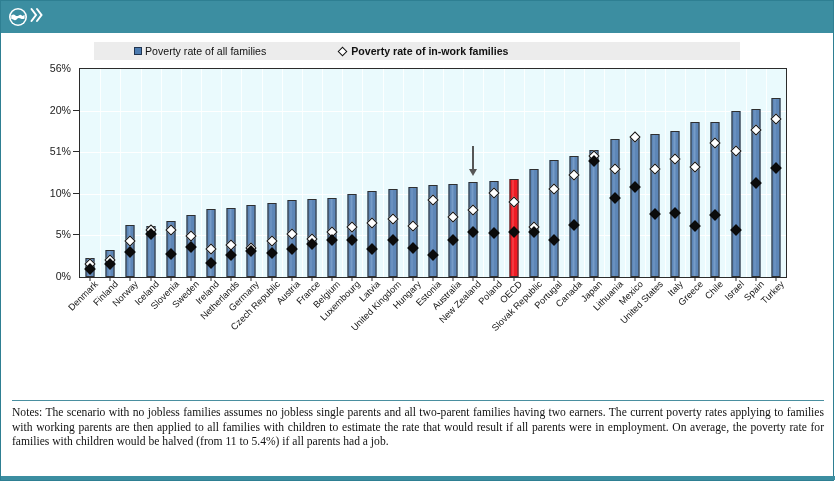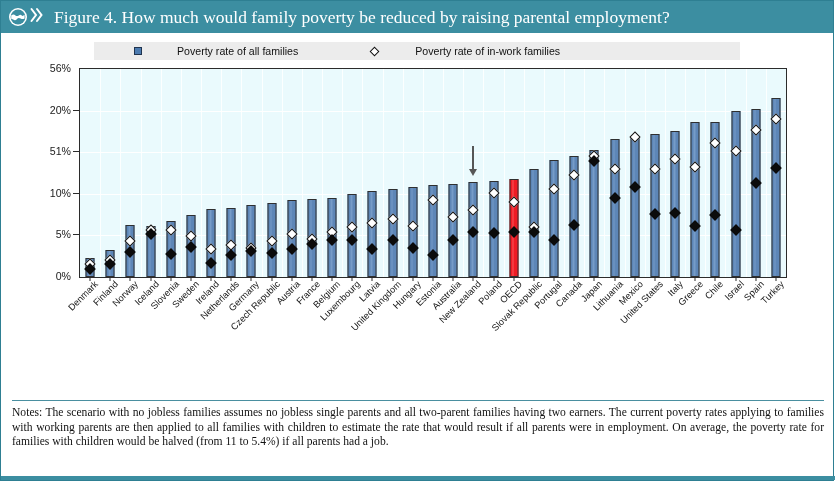--- a/index.html
+++ b/index.html
@@ -27,23 +27,23 @@
     text-align:center;font-size:12.4px;color:#1a1a1a;
     margin-top:11px;font-family:"Liberation Serif",serif;
   }
 
   
   .legend{
     margin:9px 93px 0 93px;background:#ececec;height:18px;
     display:flex;align-items:center;font-size:10.6px;
     font-family:"Liberation Sans",sans-serif;color:#111;
   }
-  .legend-item{display:flex;align-items:center;white-space:nowrap;gap:32px;}
+  .legend-item{display:flex;align-items:center;white-space:nowrap;}
   .legend-item.li0{margin-left:40px;}
-  .legend-item.li1{margin-left:72px;}
+  .legend-item.li1{margin-left:72px;font-weight:bold;}
   .legend-item.li2{margin-left:78px;}
   .lg-swatch-bar{
     width:8px;height:8px;background:#4c7bb0;border:1px solid #20344f;
     margin-right:3px;box-sizing:border-box;
   }
   .lg-diamond{
     width:7px;height:7px;background:#ffffff;border:1px solid #111;
     transform:rotate(45deg);margin-right:5px;margin-left:1px;box-sizing:border-box;
   }
   .lg-diamond.filled{background:#0d0d0d;}
@@ -124,21 +124,20 @@
         <circle cx="10" cy="10" r="7.4" fill="#3c8ea1"></circle>
         <path d="M3.2 8.6 Q5.5 6.4 7.2 8.2 Q8.6 9.9 10.8 8.4 Q12.6 7.1 14.2 8.9 L16.6 8.0 L16.6 11.4 Q14.4 12.6 12.6 11.4 Q10.4 10.2 9.0 12.0 Q7.4 14.0 5.2 12.6 L3.2 11.8 Z" fill="#ffffff"></path>
       </svg>
     </span>
     <span class="wave-icon">
       <svg width="17" height="18" viewBox="0 0 17 18">
         <path d="M1.5 3 L6 9 L1.5 15" stroke="#ffffff" stroke-width="2" fill="none" stroke-linecap="round"></path>
         <path d="M7 3 L11.5 9 L7 15" stroke="#ffffff" stroke-width="2" fill="none" stroke-linecap="round"></path>
       </svg>
     </span>
-    <span class="fig-title">Figure 4. How much would family poverty be reduced by raising parental employment?</span>
   </div>
 
 
   <div class="legend">
     <div class="legend-item li0">
       <span class="lg-swatch-bar"></span>
       <span>Poverty rate of all families</span>
     </div>
     <div class="legend-item li1">
       <span class="lg-diamond"></span>

